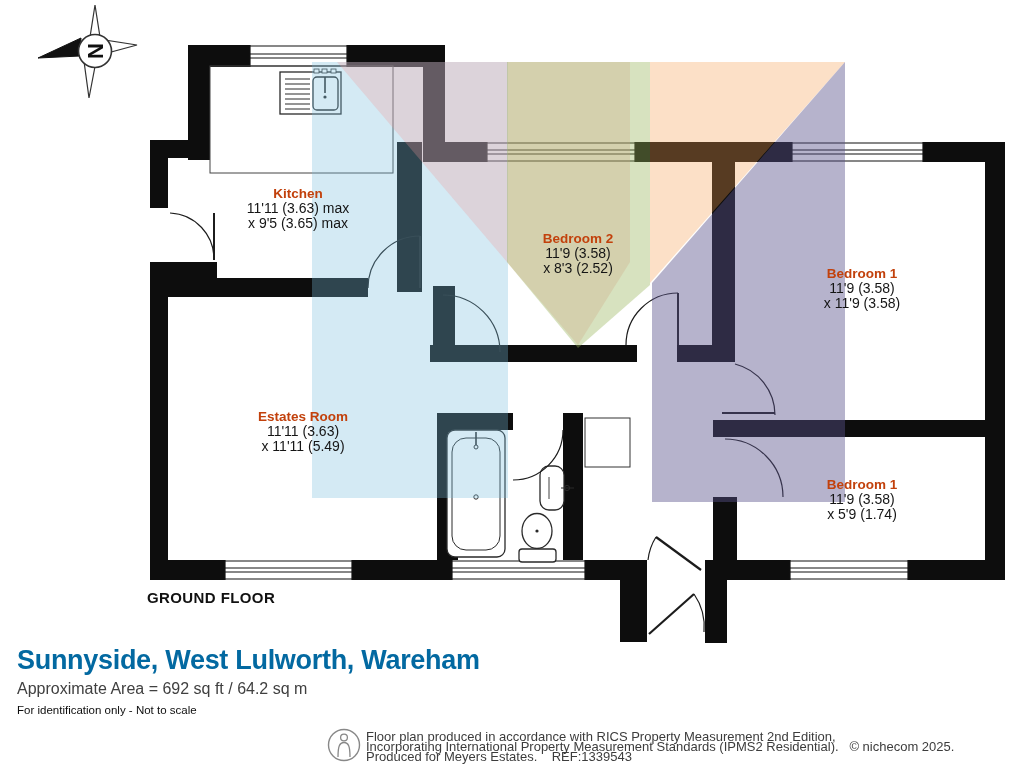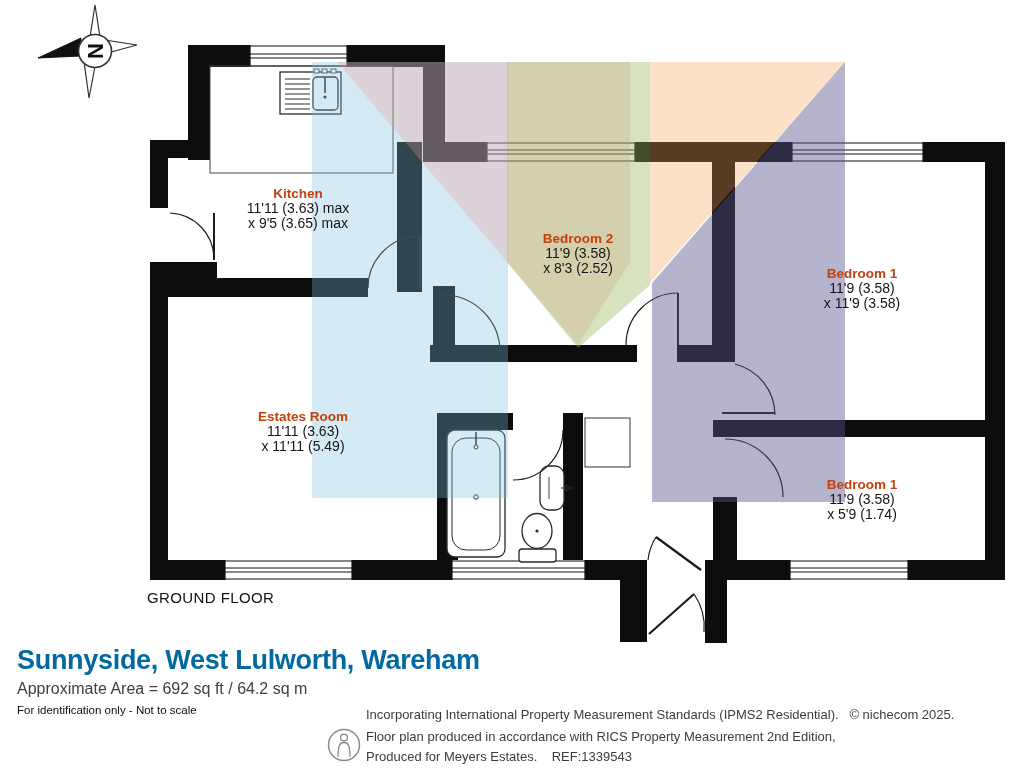--- a/index.html
+++ b/index.html
@@ -8,35 +8,35 @@
     background:#ffffff; font-family:"Liberation Sans", sans-serif; color:#111;
   }
   #plan-svg { position:absolute; left:0; top:0; }
   .room-label {
     position:absolute; text-align:center; transform:translateX(-50%);
     line-height:15px; white-space:nowrap; z-index:5;
   }
   .room-name { font-weight:bold; font-size:13.5px; color:#c2410c; }
   .room-dim  { font-size:14px; color:#151515; }
   #floor-label {
-    position:absolute; left:147px; top:589px; font-size:15px; font-weight:normal;
+    position:absolute; left:147px; top:589px; font-size:15px; font-weight:bold;
     letter-spacing:0.4px; color:#111; z-index:5;
   }
   #page-title {
     position:absolute; left:17px; top:645px; font-size:27px; font-weight:bold;
     letter-spacing:-0.3px; color:#0369a1; z-index:5;
   }
   #area-line { position:absolute; left:17px; top:680px; font-size:16px; color:#404040; z-index:5; }
   #ident-line { position:absolute; left:17px; top:704px; font-size:11.5px; color:#0d0d0d; z-index:5; }
   .footer-line {
     position:absolute; left:366px; font-size:13px; color:#3c3c3c;
     white-space:pre; z-index:5;
   }
   #footer-line1 { top:729px; }
-  #footer-line2 { top:707px; }
+  #footer-line2 { top:739px; }
   #footer-line3 { top:749px; }
   #footer-logo { position:absolute; left:327px; top:726px; z-index:5; }
 </style>
 </head>
 <body>
 
 <svg id="plan-svg" width="1024" height="660" viewBox="0 0 1024 660">
 
   <g fill="#0d0d0d">
 

